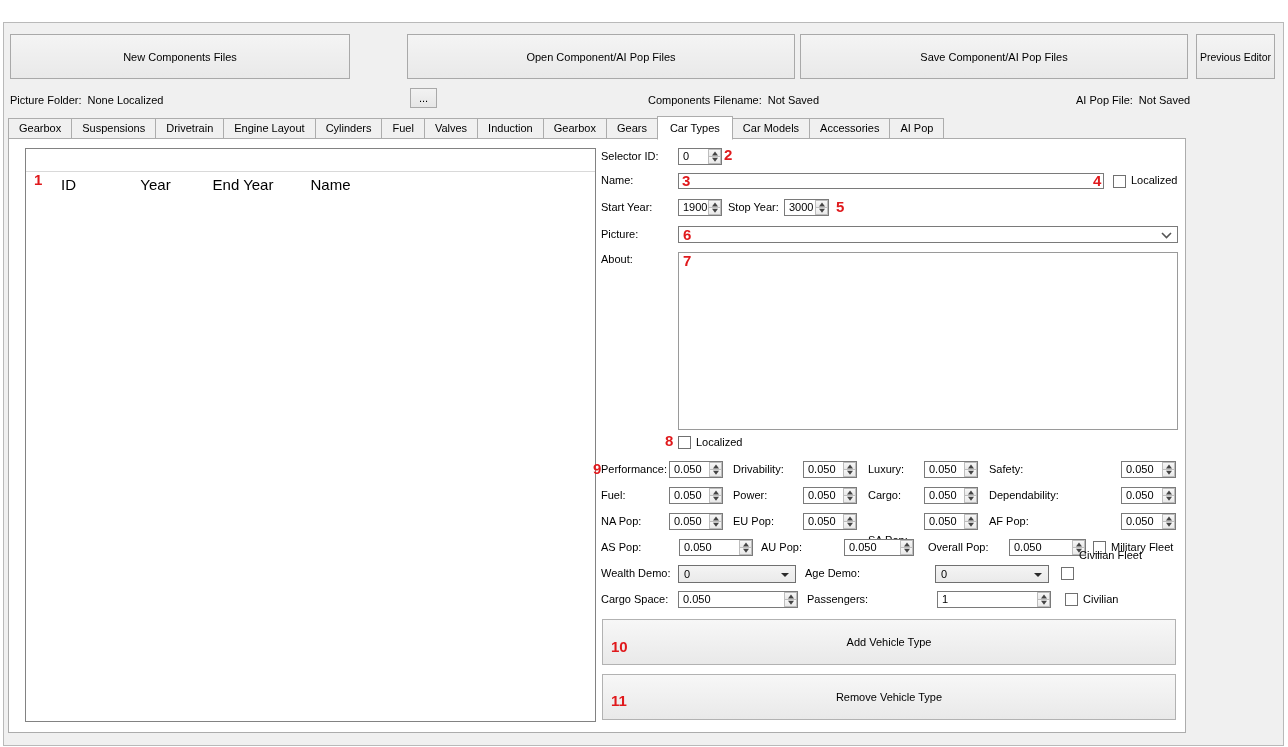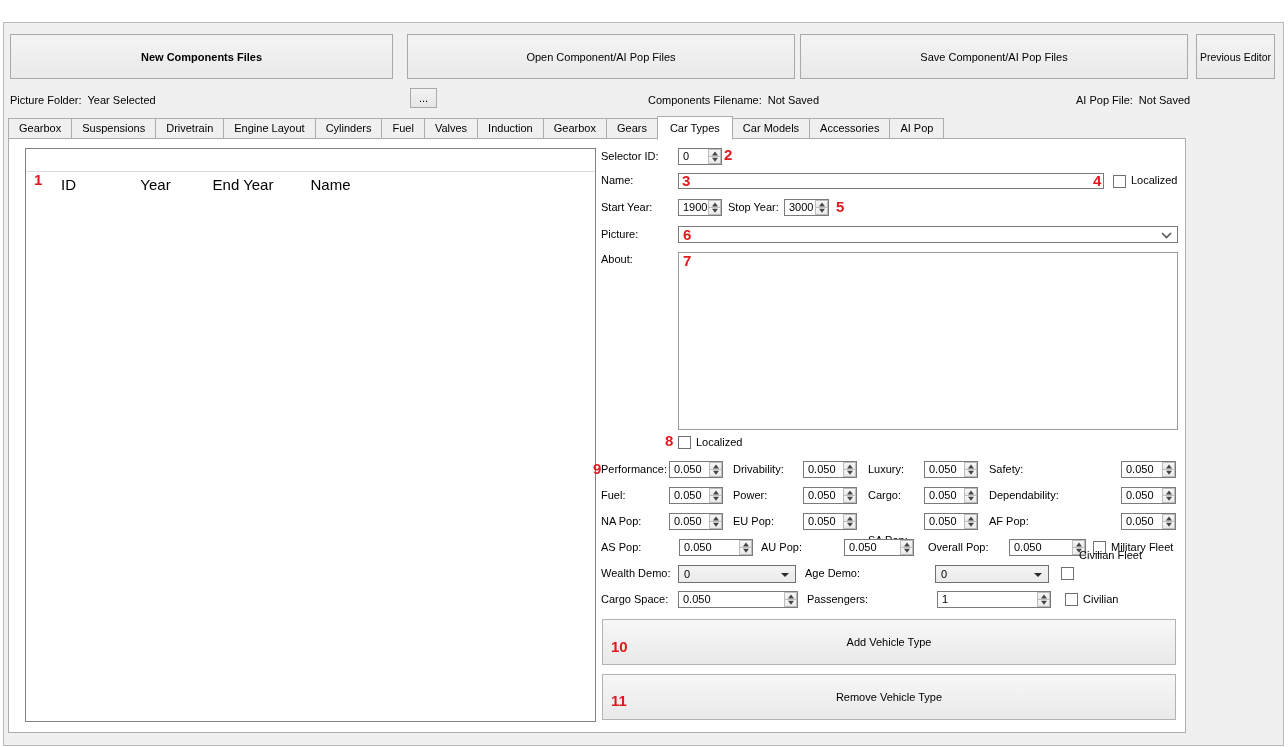--- a/index.html
+++ b/index.html
@@ -52,35 +52,35 @@
   .actbtn{position:absolute;left:593px;width:574px;height:46px;background:linear-gradient(#f7f7f7,#e9e9e9);
           border:1px solid #b2b2b2;box-sizing:border-box;display:flex;align-items:center;justify-content:center;
           font-size:11px;}
   .ann{position:absolute;color:#e0191c;font-weight:bold;font-size:15px;line-height:16px;z-index:6;white-space:nowrap;}
 </style>
 </head>
 <body>
 
 <div class="app">
 
-  <div class="bigbtn" style="left:6px;top:11px;width:383px;font-weight:bold;">
+  <div class="bigbtn" style="left:6px;top:11px;width:340px;">
       <span>New Components Files</span>
     </div>
   <div class="bigbtn" style="left:796px;top:11px;width:388px;">
       <span>Save Component/AI Pop Files</span>
     </div>
   <div class="bigbtn" style="left:403px;top:11px;width:388px;">
       <span>Open Component/AI Pop Files</span>
     </div>
   <div class="bigbtn" style="left:1192px;top:11px;width:79px;font-size:10.5px;">
       <span>Previous Editor</span>
     </div>
 
   <div class="stxt" style="left:6px;">
-    <span>Picture Folder:</span><b>Year Selected</b>
+    <span>Picture Folder:</span><b>None Localized</b>
   </div>
   <div class="browse">
       <span>...</span>
     </div>
   <div class="stxt" style="left:644px;">
     <span>Components Filename:</span><b>Not Saved</b>
   </div>
   <div class="stxt" style="left:1072px;">
     <span>AI Pop File:</span><b>Not Saved</b>
   </div>

